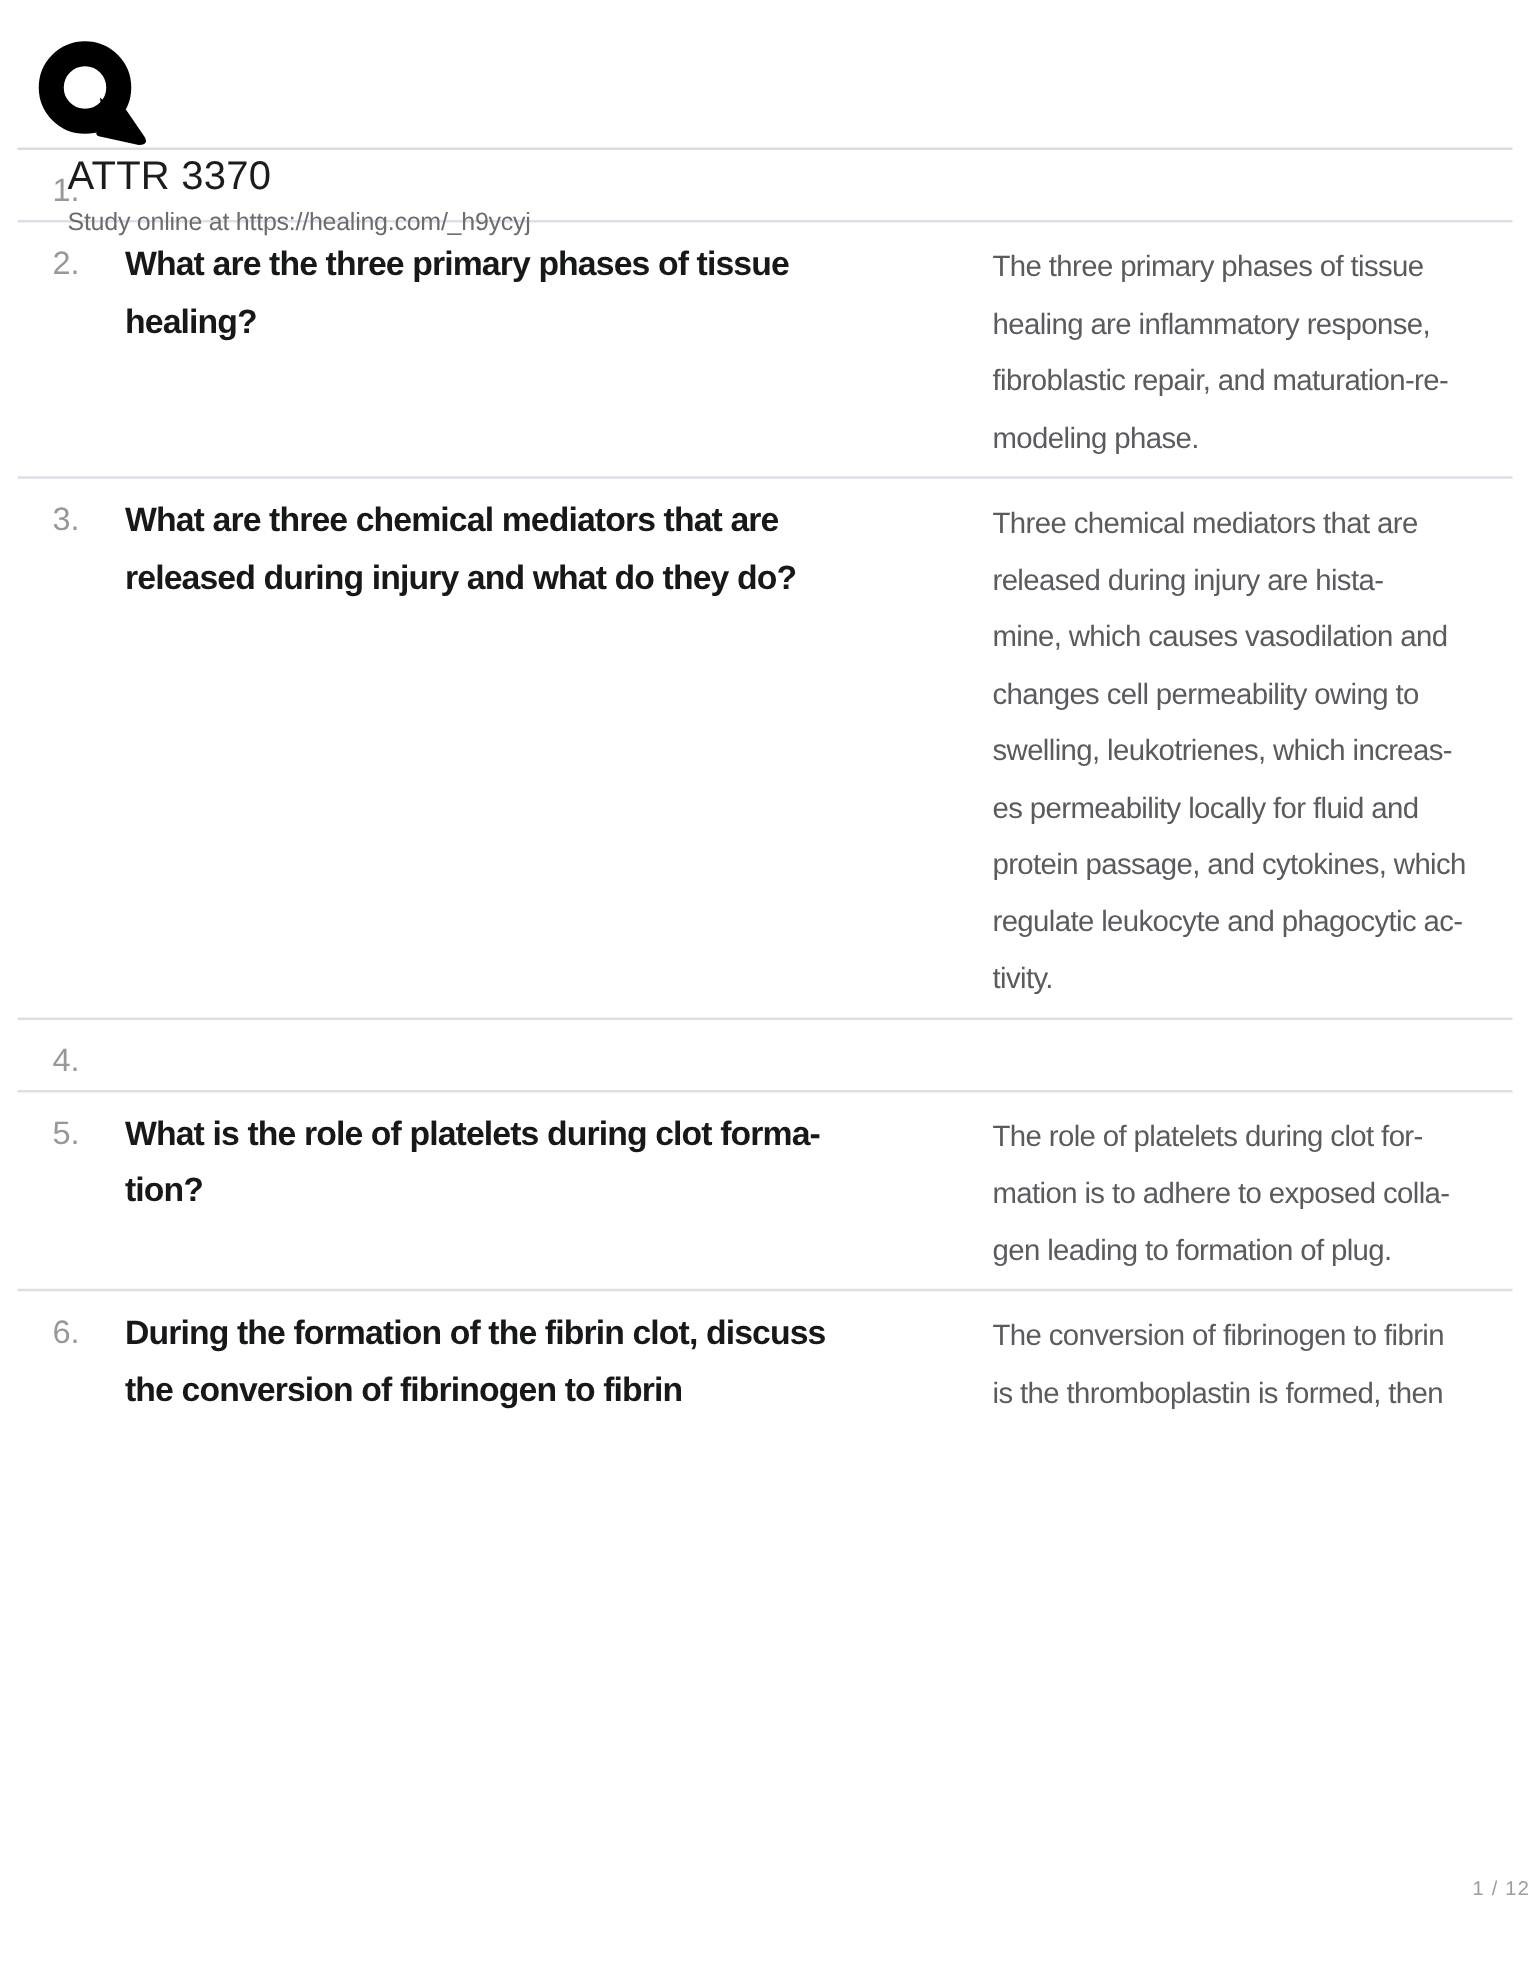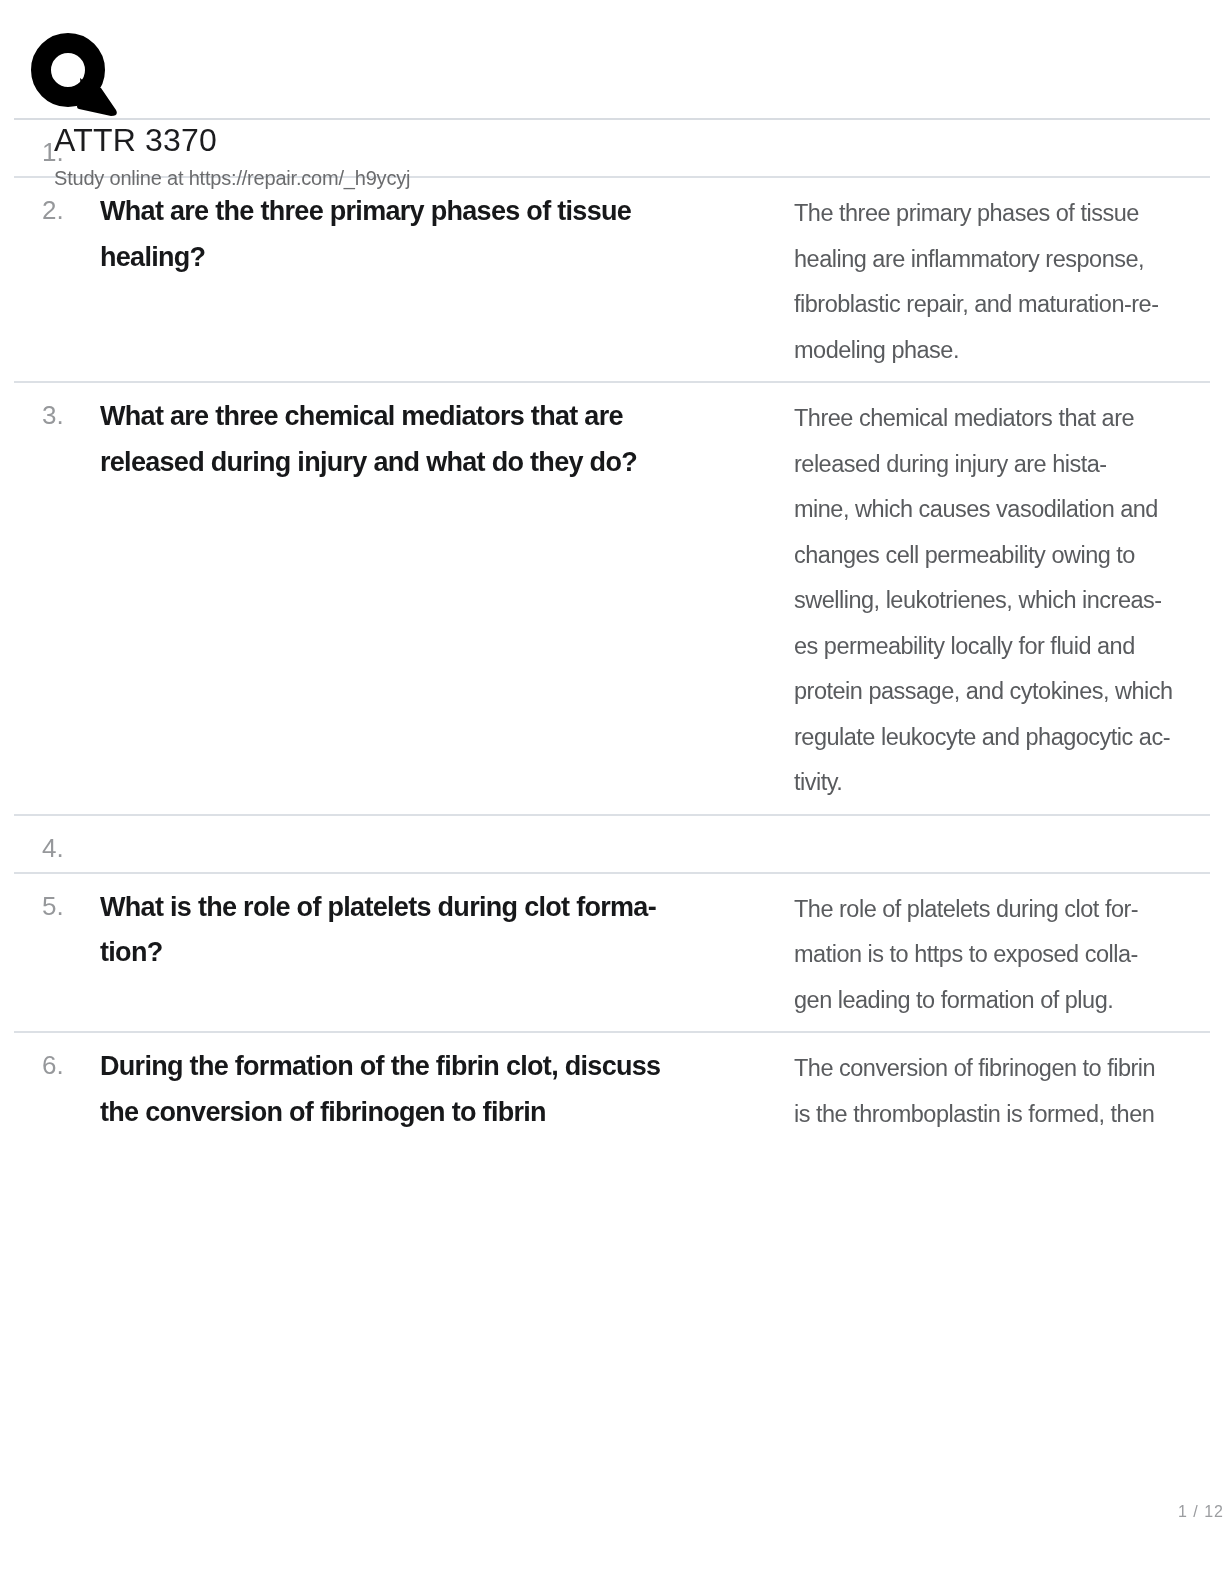--- a/index.html
+++ b/index.html
@@ -102,21 +102,21 @@
 
   <div class="header">
     <div class="logo-wrap">
       <svg width="88" height="90" viewBox="0 0 88 90" xmlns="http://www.w3.org/2000/svg">
         <circle cx="38" cy="42" r="27" fill="none" stroke="#000000" stroke-width="20"></circle>
         <path d="M50 50 Q60 60 71 60 L86 82 Q89 88 81 88 L49 81 Q45 80 49 74 Q52 64 50 50 Z" fill="#000000"></path>
       </svg>
     </div>
     <div class="header-text">
       <div class="title">ATTR 3370</div>
-      <div class="subtitle">Study online at https://repair.com/_h9ycyj</div>
+      <div class="subtitle">Study online at https://healing.com/_h9ycyj</div>
     </div>
   </div>
 
   <hr class="header-rule">
 
   <div class="qa-list">
 
     <div class="qa-row">
       <div class="num">1.</div>
     </div>
@@ -148,21 +148,21 @@
 
     <div class="qa-row">
       <div class="num">4.</div>
     </div>
 
     <div class="qa-row">
       <div class="num">5.</div>
       <div class="question">What is the role of platelets during clot forma-
 tion?</div>
       <div class="answer">The role of platelets during clot for-
-mation is to https to exposed colla-
+mation is to adhere to exposed colla-
 gen leading to formation of plug.</div>
     </div>
 
     <div class="qa-row">
       <div class="num">6.</div>
       <div class="question">During the formation of the fibrin clot, discuss
 the conversion of fibrinogen to fibrin</div>
       <div class="answer">The conversion of fibrinogen to fibrin
 is the thromboplastin is formed, then</div>
     </div>

